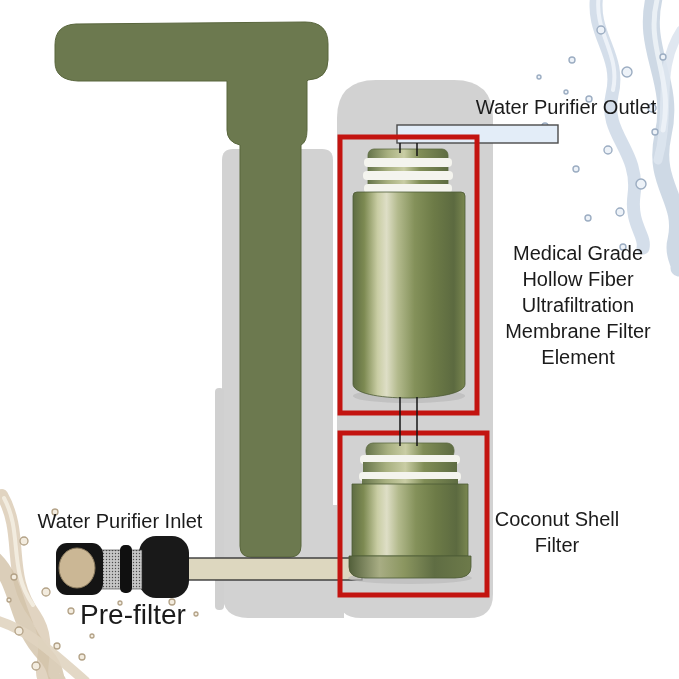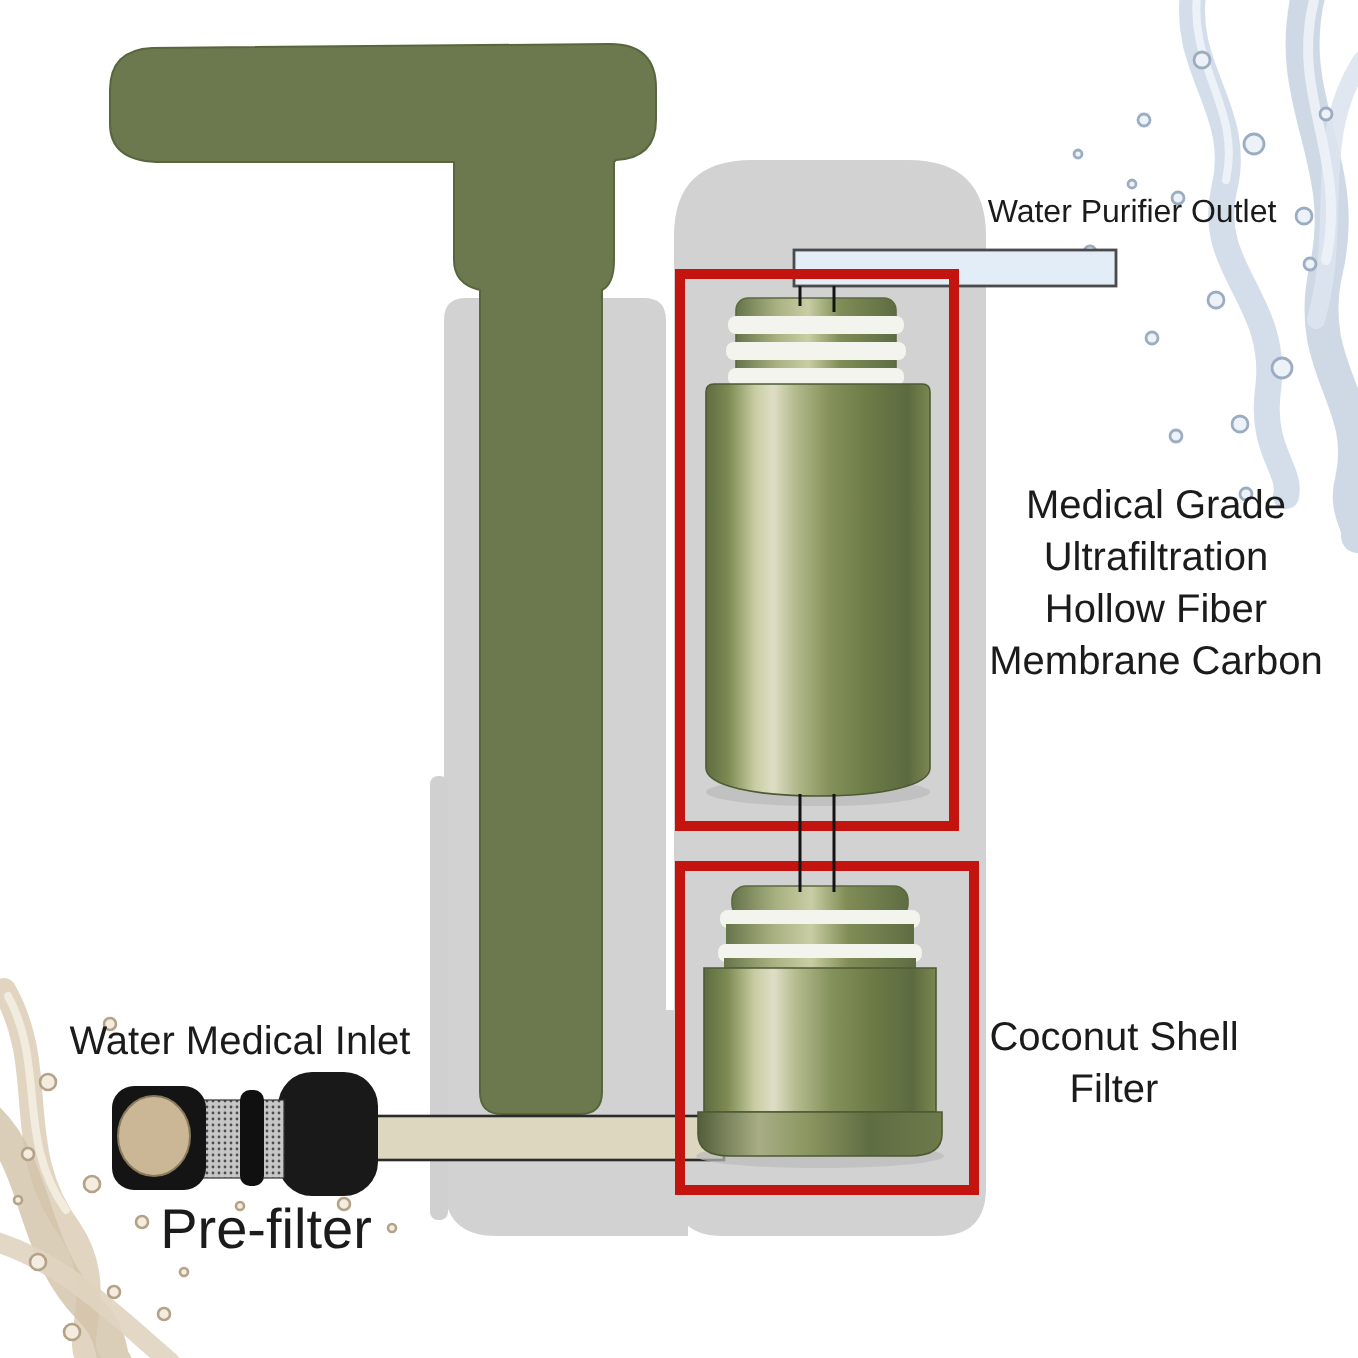--- a/index.html
+++ b/index.html
@@ -5,21 +5,21 @@
   html,body{margin:0;padding:0;background:#ffffff;}
   #canvas{
     position:relative;width:679px;height:679px;background:#ffffff;overflow:hidden;
     font-family:"Liberation Sans",sans-serif;
   }
   #art{position:absolute;left:0;top:0;width:679px;height:679px;}
   .lbl{
     position:absolute;color:#1b1b1b;text-align:center;z-index:5;
     font-family:"Liberation Sans",sans-serif;
   }
-  .lbl-outlet{left:452px;top:95px;width:228px;font-size:16px;line-height:24px;white-space:nowrap;}
+  .lbl-outlet{left:452px;top:95px;width:228px;font-size:20px;line-height:24px;white-space:nowrap;}
   .lbl-membrane{left:487px;top:240px;width:182px;font-size:20px;line-height:26px;}
   .lbl-carbon{left:467px;top:506px;width:180px;font-size:20px;line-height:26px;}
   .lbl-inlet{left:16px;top:509px;width:208px;font-size:20px;line-height:24px;white-space:nowrap;}
   .lbl-prefilter{left:58px;top:594px;width:150px;font-size:28px;line-height:42px;white-space:nowrap;}
 </style>
 </head>
 <body>
 
 <div id="canvas">
 
@@ -157,26 +157,27 @@
       <rect x="120" y="545" width="12" height="48" rx="5" fill="#101010"></rect>
       <rect x="56" y="543" width="47" height="52" rx="11" fill="#141414"></rect>
       <ellipse cx="77" cy="568" rx="18" ry="20" fill="#cbb795" stroke="#8a7a5d" stroke-width="1"></ellipse>
     </g>
   </svg>
 
   <div class="lbl lbl-outlet">Water Purifier Outlet</div>
 
   <div class="lbl lbl-membrane">
     <div>Medical Grade</div>
+    <div>Hollow Fiber</div>
     <div>Ultrafiltration</div>
-    <div>Hollow Fiber</div>
-    <div>Membrane Carbon</div>
+    <div>Membrane Filter</div>
+    <div>Element</div>
   </div>
 
   <div class="lbl lbl-carbon">
     <div>Coconut Shell</div>
     <div>Filter</div>
   </div>
 
-  <div class="lbl lbl-inlet">Water Medical Inlet</div>
+  <div class="lbl lbl-inlet">Water Purifier Inlet</div>
 
   <div class="lbl lbl-prefilter">Pre-filter</div>
 </div>
 
 </body></html>

